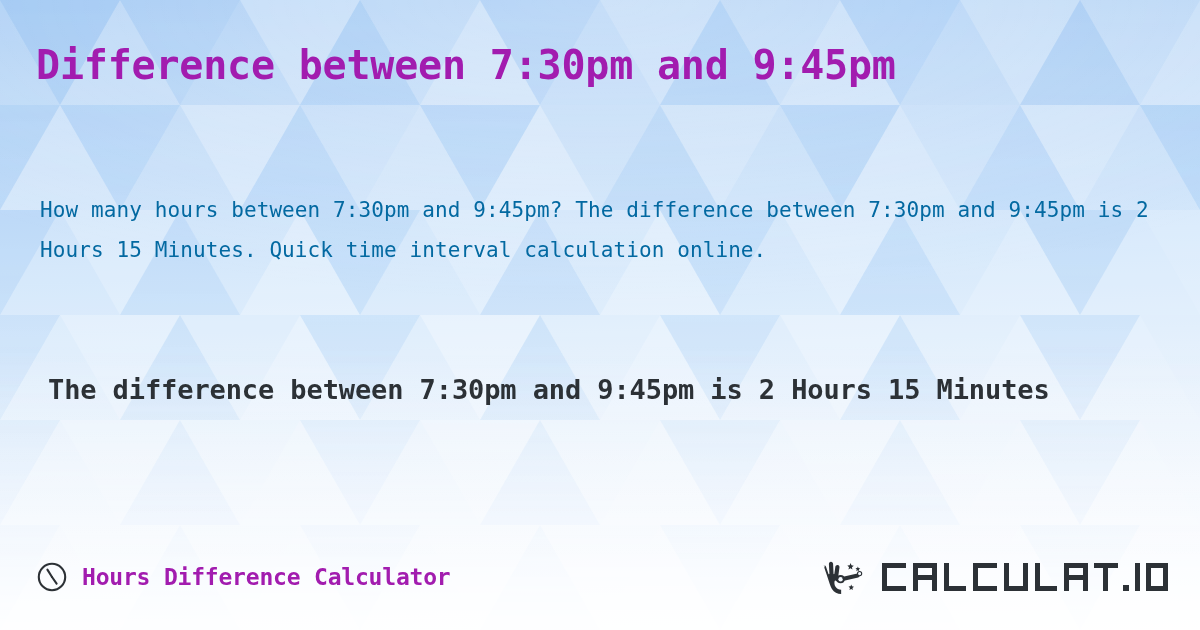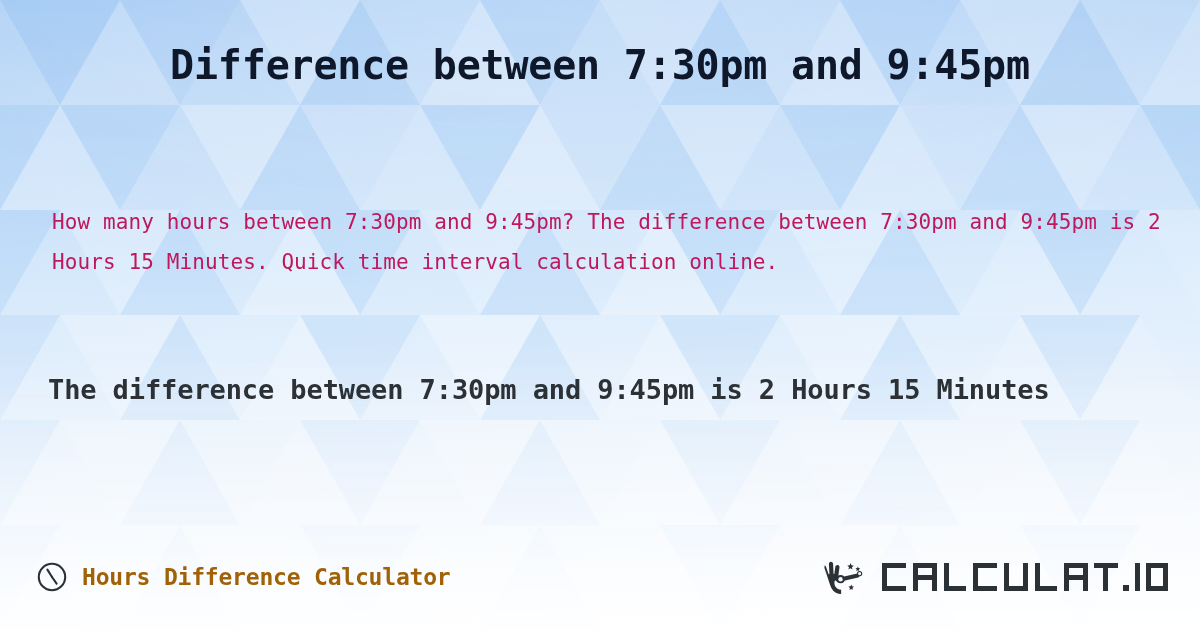--- a/index.html
+++ b/index.html
@@ -61,36 +61,35 @@
   .page-title {
     position: absolute;
     left: 36px;
     top: 42px;
     right: 36px;
     margin: 0;
     font-family: "DejaVu Sans Mono", monospace;
     font-size: 40px;
     font-weight: bold;
     letter-spacing: -0.2px;
-    color: #0f172a;
+    color: #a21caf;
     line-height: 1.15;
     white-space: nowrap;
-    text-align: center;
   }
 
   .description {
     position: absolute;
     left: 36px;
     top: 186px;
     width: 1126px;
-    margin: 16px;
+    margin: 4px;
     font-family: "DejaVu Sans Mono", monospace;
     font-size: 21px;
     font-weight: normal;
-    color: #be185d;
+    color: #0369a1;
     line-height: 40px;
     letter-spacing: 0.1px;
   }
 
   .result-statement {
     position: absolute;
     left: 36px;
     top: 355px;
     width: 1105px;
     margin: 12px;
@@ -121,21 +120,21 @@
   .clock-icon {
     width: 32px;
     height: 32px;
     flex: 0 0 32px;
     display: block;
   }
   .footer-label {
     font-family: "DejaVu Sans Mono", monospace;
     font-size: 23px;
     font-weight: bold;
-    color: #a16207;
+    color: #a21caf;
     letter-spacing: -0.2px;
     white-space: nowrap;
   }
 
   .brand {
     display: flex;
     align-items: center;
     gap: 8px;
   }
   .brand-mark {

